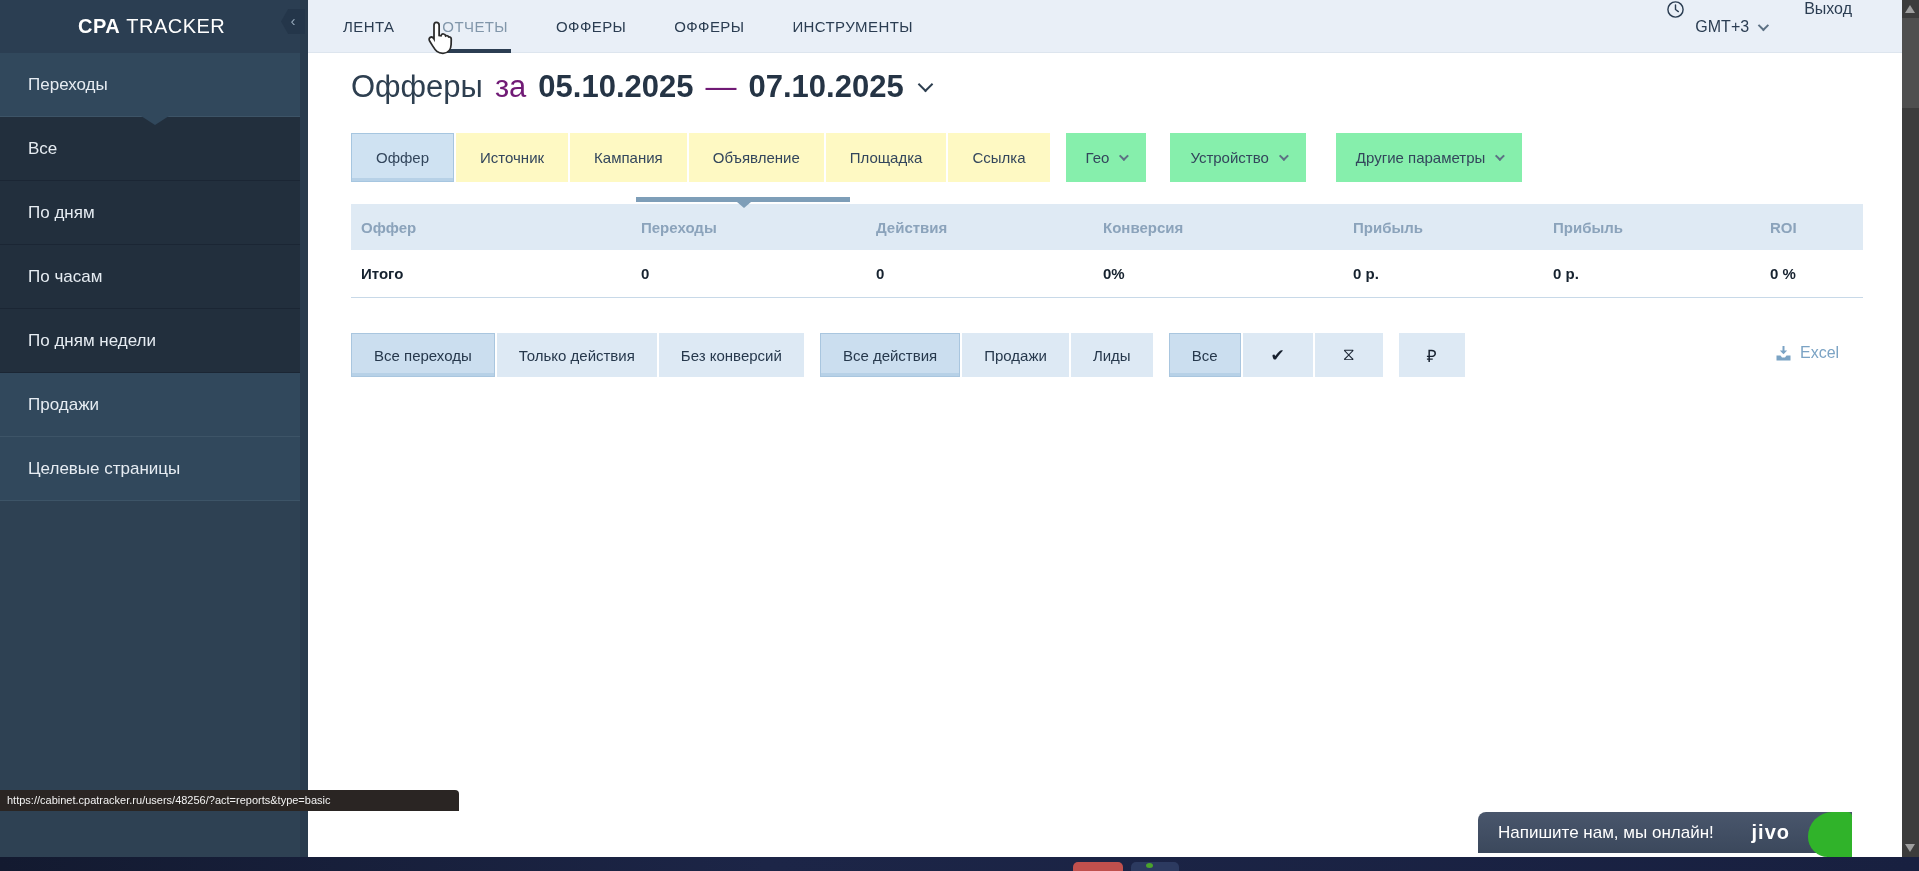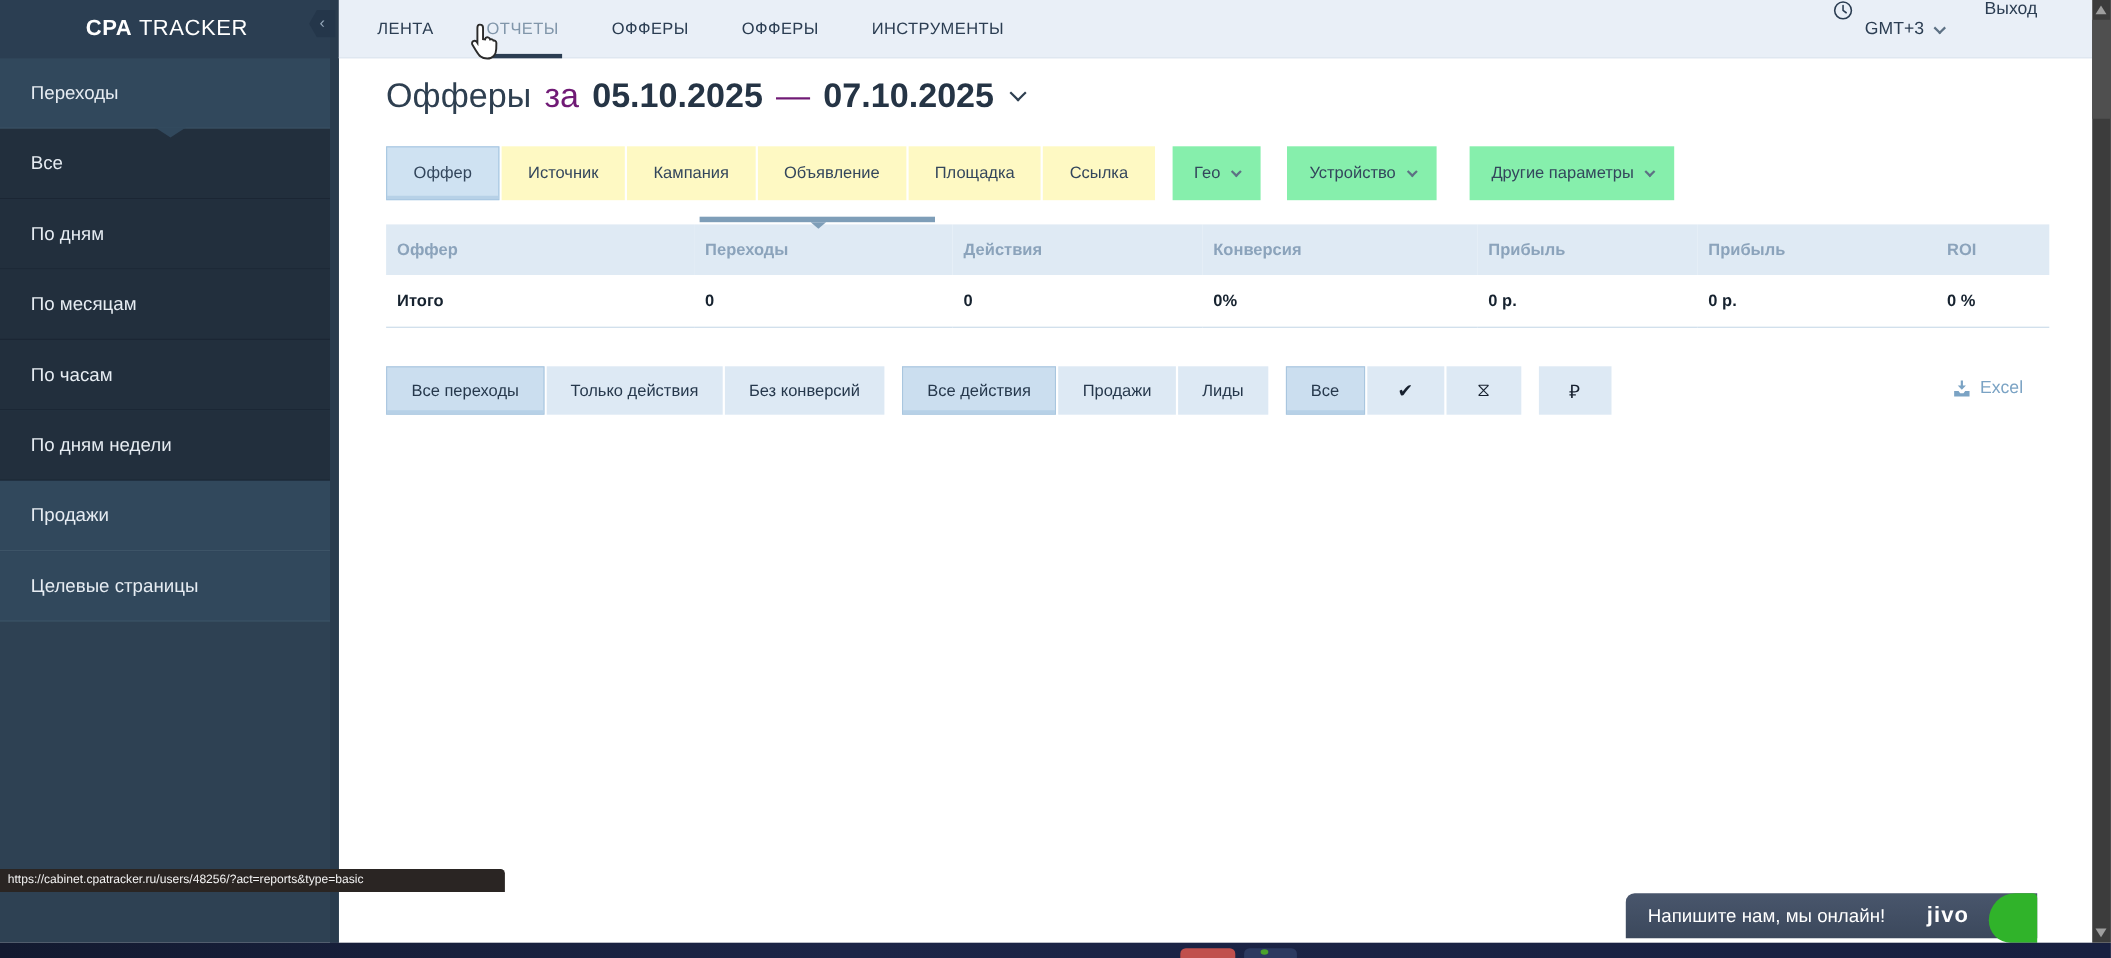--- a/index.html
+++ b/index.html
@@ -91,21 +91,20 @@
 <div class="stage">
 
   <div class="sidebar">
     <div class="sidebar-edge"></div>
     <div class="logo"><b>CPA</b><span class="rest">TRACKER</span></div>
     <div class="collapse-tag">‹</div>
     <div class="menu">
       <div class="mi parent active">Переходы</div>
       <div class="mi child">Все</div>
       <div class="mi child">По дням</div>
-      <div class="mi child">По месяцам</div>
       <div class="mi child">По часам</div>
       <div class="mi child">По дням недели</div>
       <div class="mi parent">Продажи</div>
       <div class="mi parent">Целевые страницы</div>
     </div>
   </div>
 
   <div class="topbar">
     <div class="topnav">
       <div class="tn">ЛЕНТА</div>

